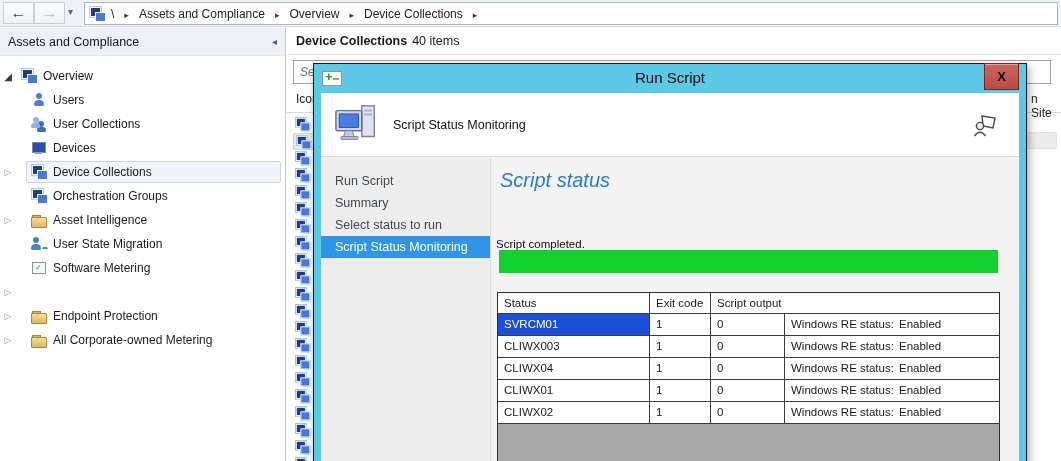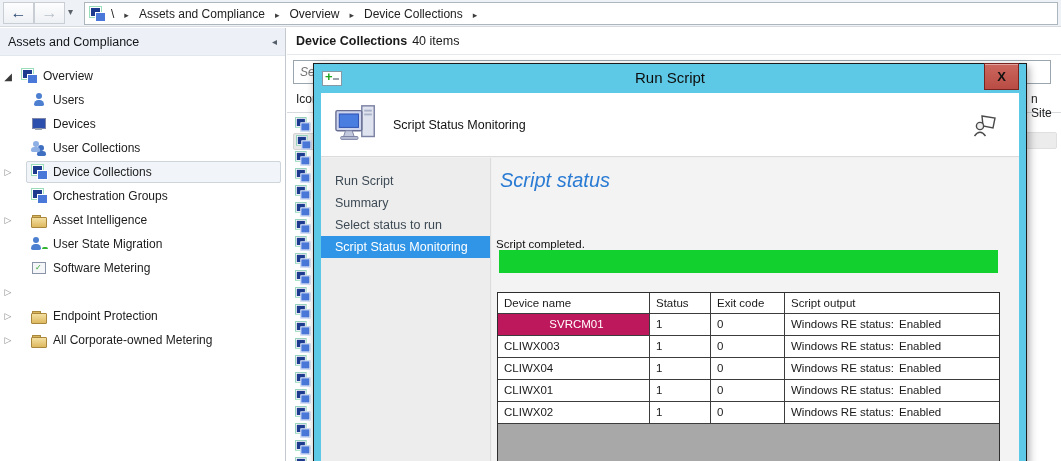--- a/index.html
+++ b/index.html
@@ -89,21 +89,21 @@
   .content-heading { position:absolute; left:8px; top:11px; font-size:20px; color:#2a7bd4;font-style:italic; }
   .status-text { position:absolute; left:4px; top:80px; font-size:11.5px; color:#101010; }
   .progress { position:absolute; left:7px; top:92px; width:499px; height:23px; background:#12d12e; }
   .tbl { position:absolute; left:5px; top:134px; width:503px; bottom:0; border:1px solid #2e2e2e; background:#a8a8a8; }
   .trow { display:grid; grid-template-columns:152px 61px 74px 1fr; background:#fff; border-bottom:1px solid #3c3c3c; }
   .trow.head { height:21px; }
   .trow.data { height:22px; }
   .tcell { padding-left:6px; font-size:11.5px; line-height:21px; border-right:1px solid #3c3c3c; overflow:hidden; white-space:nowrap; }
   .trow.data .tcell { line-height:21px; }
   .tcell:last-child { border-right:none; }
-  .tcell.selected { background:#be185d; color:#fff;text-align:center; }
+  .tcell.selected { background:#1d4ed8; color:#fff; }
   .out-label { display:inline-block; width:108px; }
 
   
 </style>
 </head>
 <body>
 
 <div class="screen">
 
   <div class="toolbar">
@@ -141,30 +141,30 @@
           <span class="indent"></span>
         <div class="row-box">
             <span class="ico user"></span>
             <span class="lbl">Users</span>
           </div>
       </div>
       <div class="tree-row">
         <span class="gutter"></span>
           <span class="indent"></span>
         <div class="row-box">
+            <span class="ico user-collection"></span>
+            <span class="lbl">User Collections</span>
+          </div>
+      </div>
+      <div class="tree-row">
+        <span class="gutter"></span>
+          <span class="indent"></span>
+        <div class="row-box">
             <span class="ico device"></span>
             <span class="lbl">Devices</span>
-          </div>
-      </div>
-      <div class="tree-row">
-        <span class="gutter"></span>
-          <span class="indent"></span>
-        <div class="row-box">
-            <span class="ico user-collection"></span>
-            <span class="lbl">User Collections</span>
           </div>
       </div>
       <div class="tree-row selected">
         <span class="arrow collapsed"></span>
           <span class="indent"></span>
         <div class="row-box">
             <span class="ico computers"></span>
             <span class="lbl">Device Collections</span>
           </div>
       </div>
@@ -290,21 +290,20 @@
           <div class="nav-item">Summary</div>
           <div class="nav-item">Select status to run</div>
           <div class="nav-item selected">Script Status Monitoring</div>
         </div>
         <div class="dlg-content">
           <div class="content-heading">Script status</div>
           <div class="status-text">Script completed.</div>
           <div class="progress"></div>
           <div class="tbl">
             <div class="trow head">
-              <div class="tcell">Device name</div>
               <div class="tcell">Status</div>
               <div class="tcell">Exit code</div>
               <div class="tcell">Script output</div>
             </div>
             <div class="trow data">
               <div class="tcell selected">SVRCM01</div>
               <div class="tcell">1</div>
               <div class="tcell">0</div>
               <div class="tcell"><span class="out-label">Windows RE status:</span><span>Enabled</span></div>
             </div>

